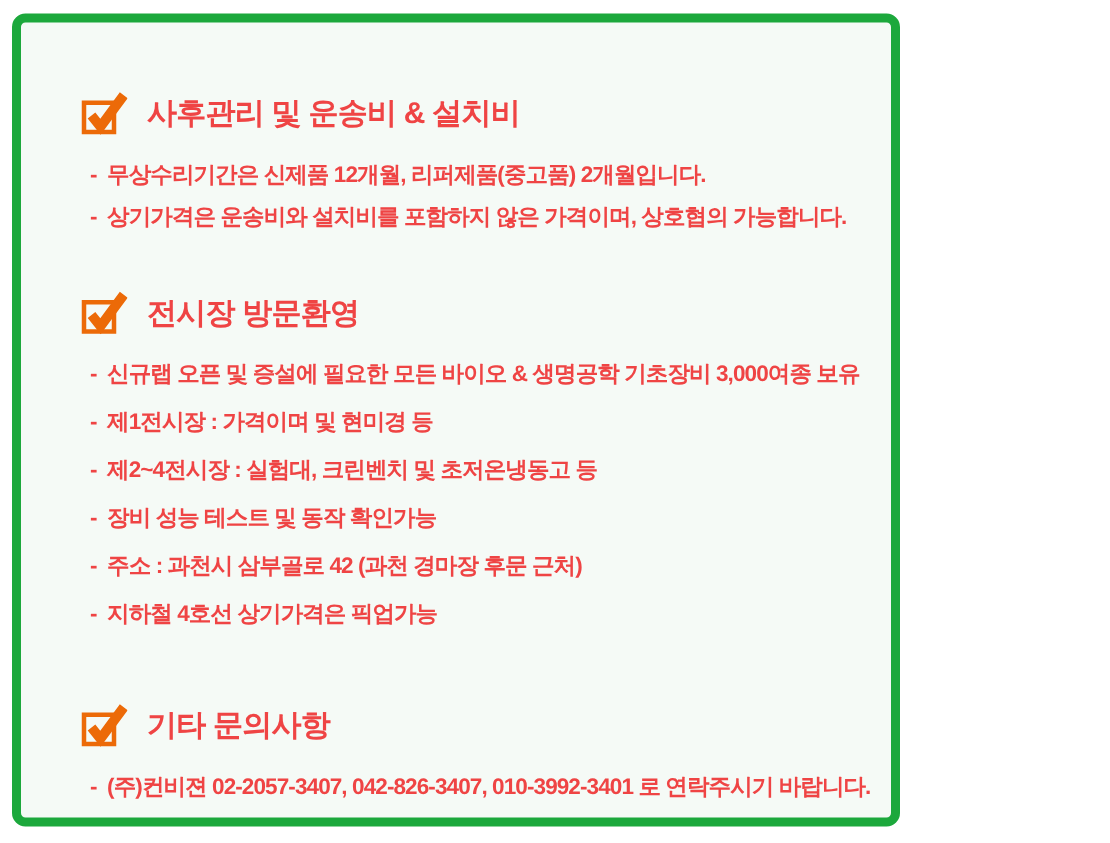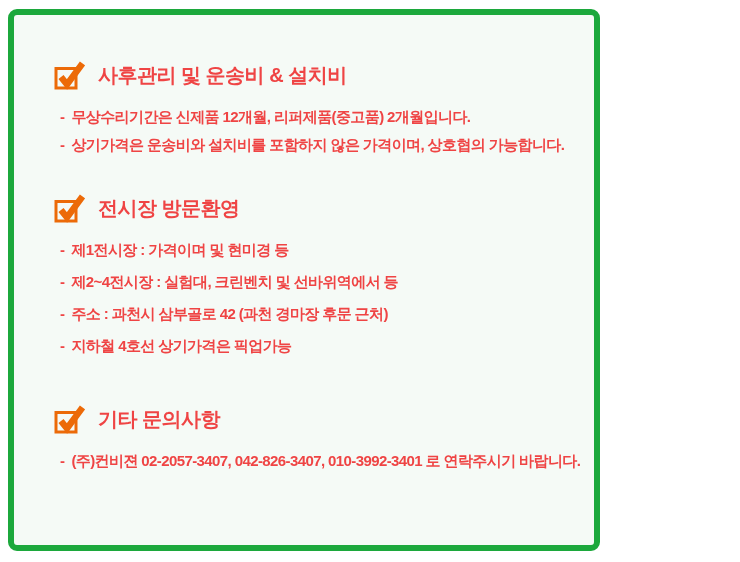--- a/index.html
+++ b/index.html
@@ -97,22 +97,24 @@
       <div class="section section-exhibit">
         <div class="heading-row">
           <span class="checkbox-icon">
             <svg width="31" height="29" viewBox="0 0 31 29">
               <rect x="2" y="7.5" width="20" height="19.5" fill="none" stroke="#ec6a08" stroke-width="3"></rect>
               <polyline points="7,16 13,23.5 28.5,2.5" fill="none" stroke="#ec6a08" stroke-width="6.5" stroke-linejoin="miter"></polyline>
             </svg>
           </span>
           <h2 class="section-heading">전시장 방문환영</h2>
         </div>
+        <p class="item"><span class="dash">-</span><span>신규랩 오픈 및 증설에 필요한 모든 바이오 &amp; 생명공학 기초장비 3,000여종 보유</span></p>
         <p class="item"><span class="dash">-</span><span>제1전시장 : 가격이며 및 현미경 등</span></p>
-        <p class="item"><span class="dash">-</span><span>제2~4전시장 : 실험대, 크린벤치 및 선바위역에서 등</span></p>
+        <p class="item"><span class="dash">-</span><span>제2~4전시장 : 실험대, 크린벤치 및 초저온냉동고 등</span></p>
+        <p class="item"><span class="dash">-</span><span>장비 성능 테스트 및 동작 확인가능</span></p>
         <p class="item"><span class="dash">-</span><span>주소 : 과천시 삼부골로 42 (과천 경마장 후문 근처)</span></p>
         <p class="item"><span class="dash">-</span><span>지하철 4호선 상기가격은 픽업가능</span></p>
       </div>
 
       <div class="section section-contact">
         <div class="heading-row">
           <span class="checkbox-icon">
             <svg width="31" height="29" viewBox="0 0 31 29">
               <rect x="2" y="7.5" width="20" height="19.5" fill="none" stroke="#ec6a08" stroke-width="3"></rect>
               <polyline points="7,16 13,23.5 28.5,2.5" fill="none" stroke="#ec6a08" stroke-width="6.5" stroke-linejoin="miter"></polyline>

